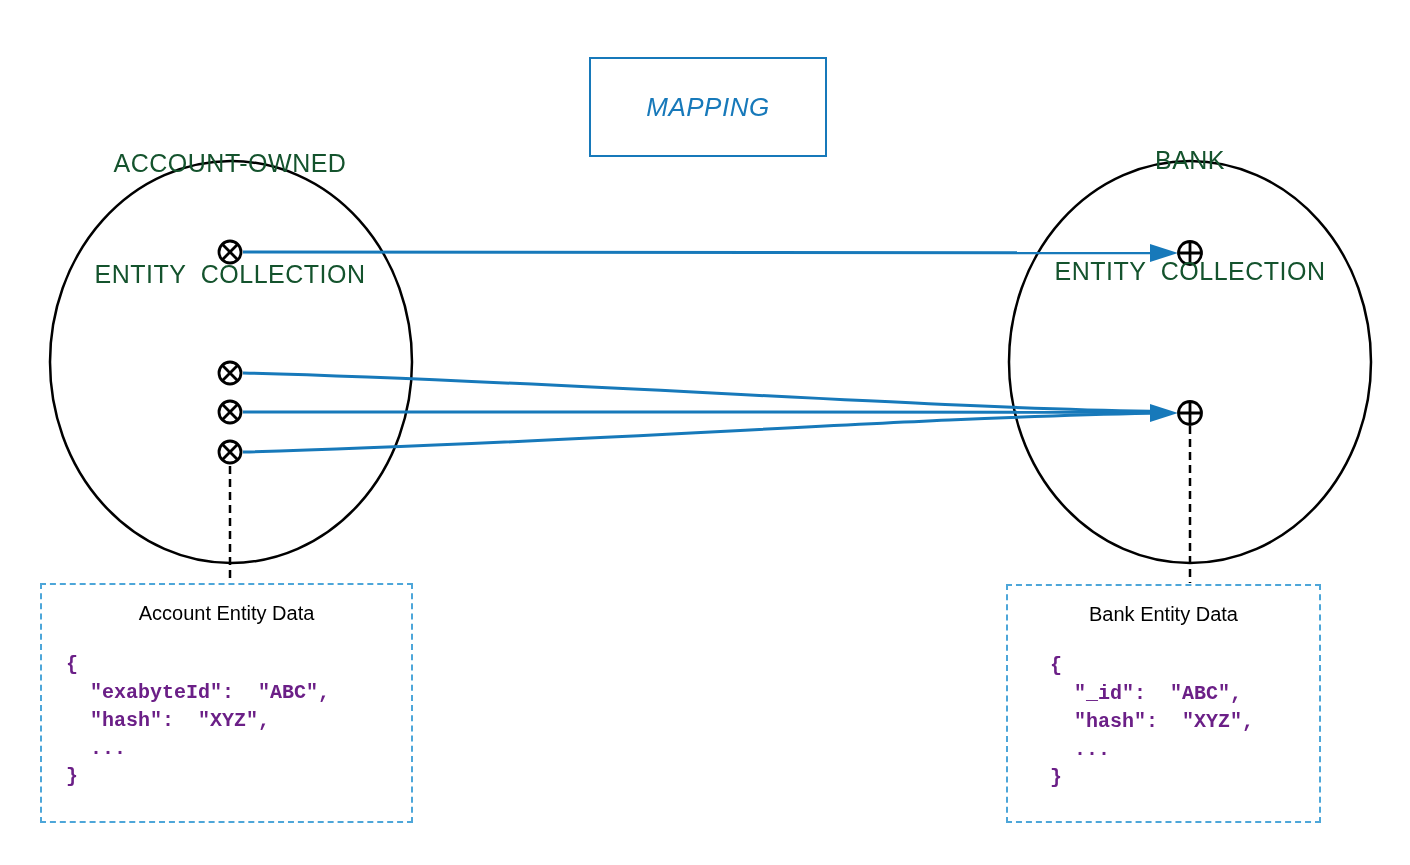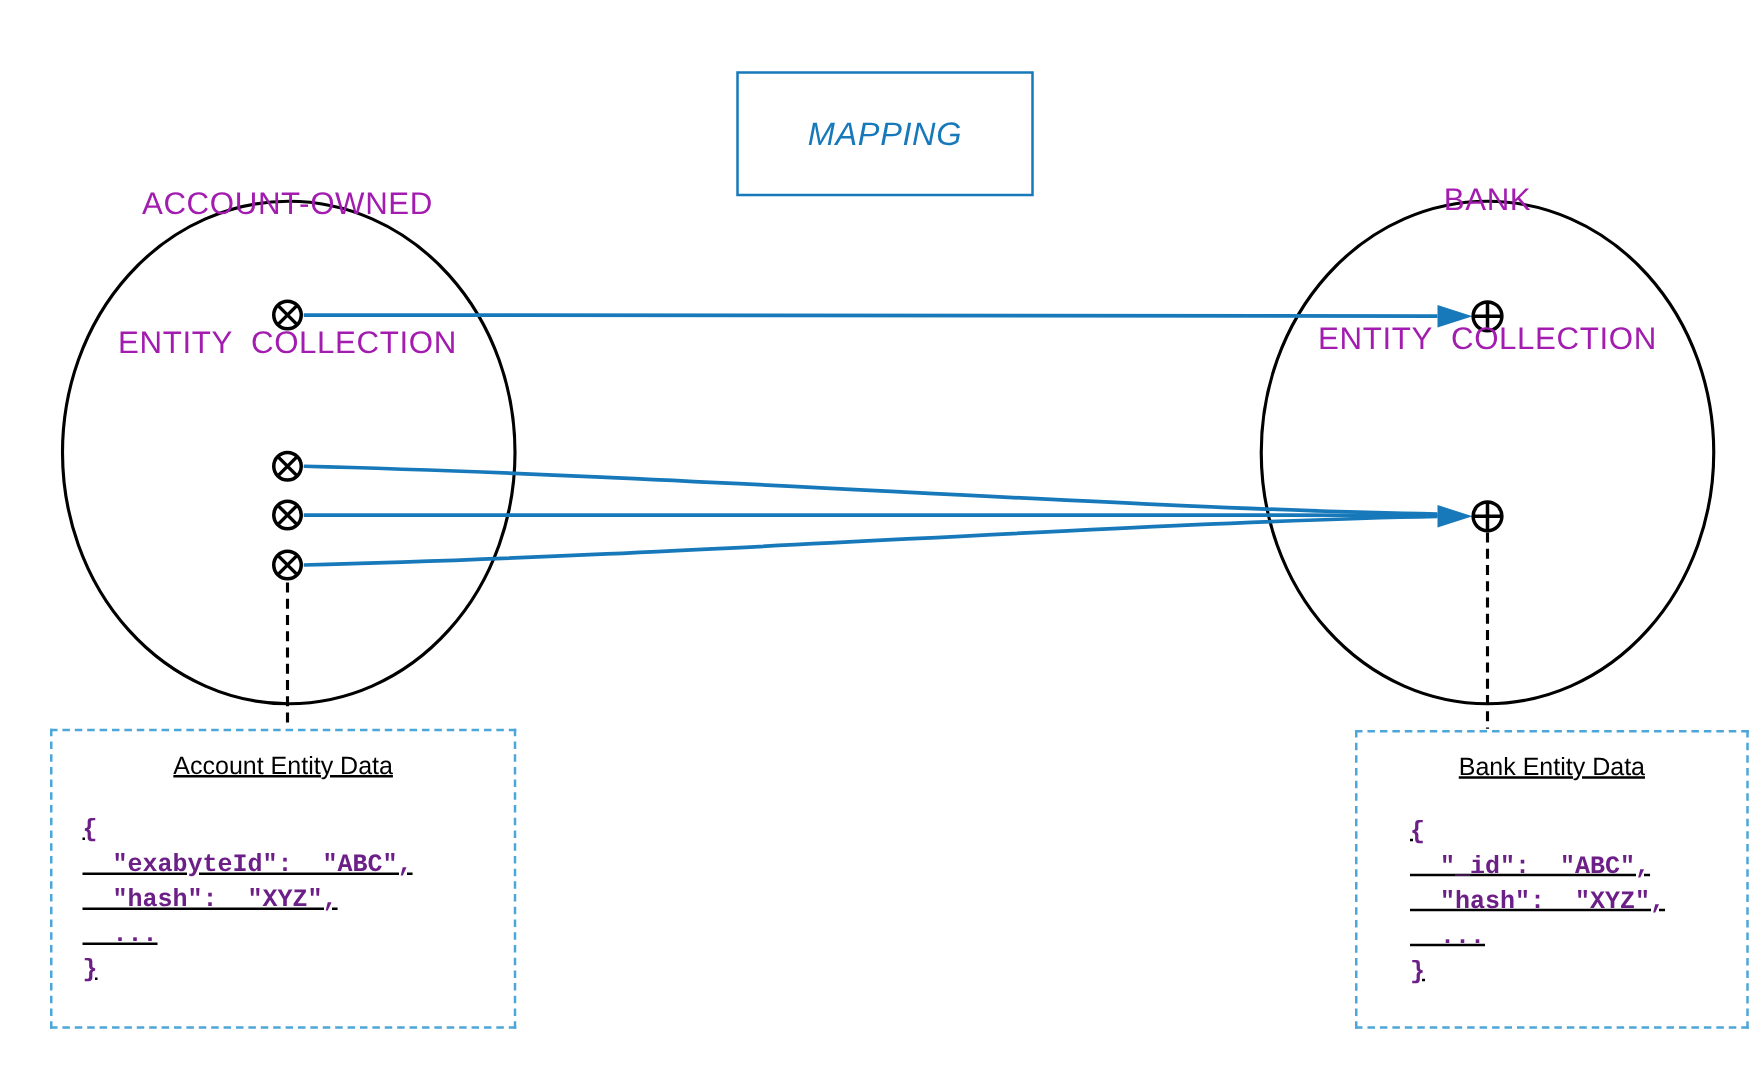--- a/index.html
+++ b/index.html
@@ -19,21 +19,21 @@
     position: absolute;
     left: 0; top: 0;
     width: 1410px;
     height: 865px;
   }
   .abs { position: absolute; }
 
   
   .collection-title {
     text-align: center;
-    color: #a21caf;
+    color: #14532d;
     font-size: 25px;
     line-height: 37px;
     letter-spacing: 0.5px;
     white-space: pre;
   }
 
   
   .mapping-box {
     left: 589px; top: 57px;
     width: 238px; height: 100px;
@@ -48,42 +48,41 @@
     font-style: italic;
     letter-spacing: 0.5px;
     white-space: pre;
   }
 
   
   .data-box {
     box-sizing: border-box;
     border: 2.5px dashed #4DA6D9;
     background: #ffffff;
-    text-decoration: underline;
   }
   .data-box-title {
     margin-top: 16px;
     text-align: center;
     color: #000000;
     font-size: 20px;
     line-height: 24px;
   }
   .data-box-code {
     margin: 26px 0 0 24px;
     font-family: "Liberation Mono", monospace;
     font-weight: bold;
     font-size: 20px;
     line-height: 28px;
     color: #6B1F87;
     white-space: pre;
   }
   .data-box.bank .data-box-code { margin-left: 42px; }
 
   .box-left  { left: 40px;  top: 583px; width: 373px; height: 240px; }
-  .box-right { left: 1084px; top: 584px; width: 315px; height: 239px; }
+  .box-right { left: 1006px; top: 584px; width: 315px; height: 239px; }
 
   .title-left  { left: 30px;  top: 71px;  width: 400px; }
   .title-right { left: 990px; top: 68px;  width: 400px; }
 </style>
 </head>
 <body>
 
 <div class="stage">
 
   <svg class="svg-layer" viewBox="0 0 1410 865">

